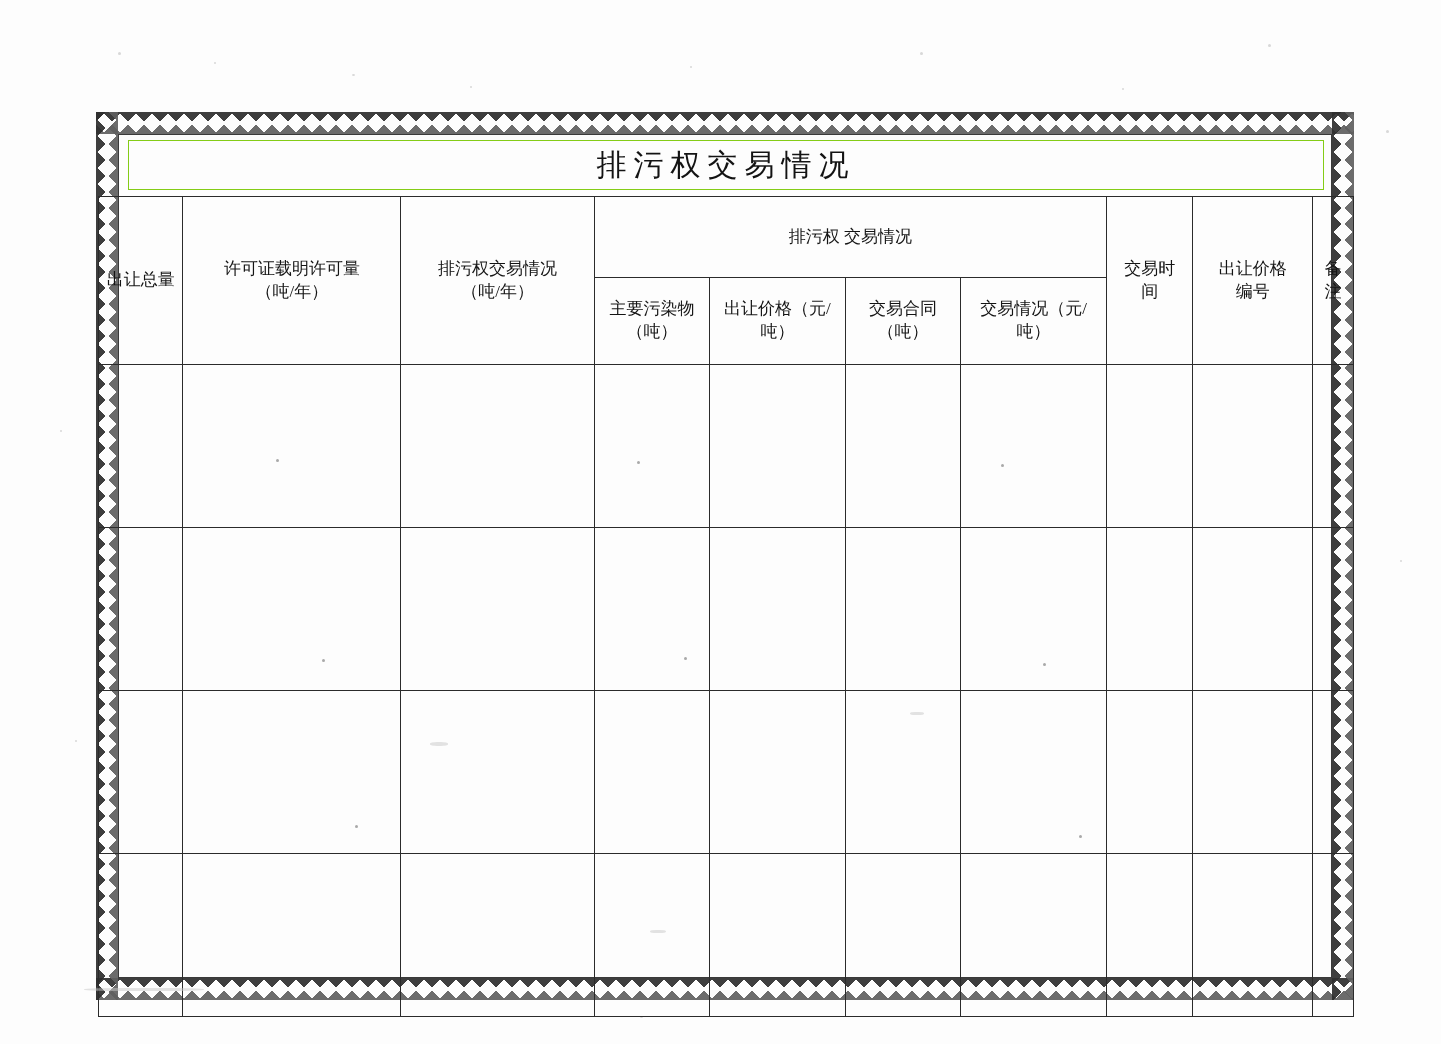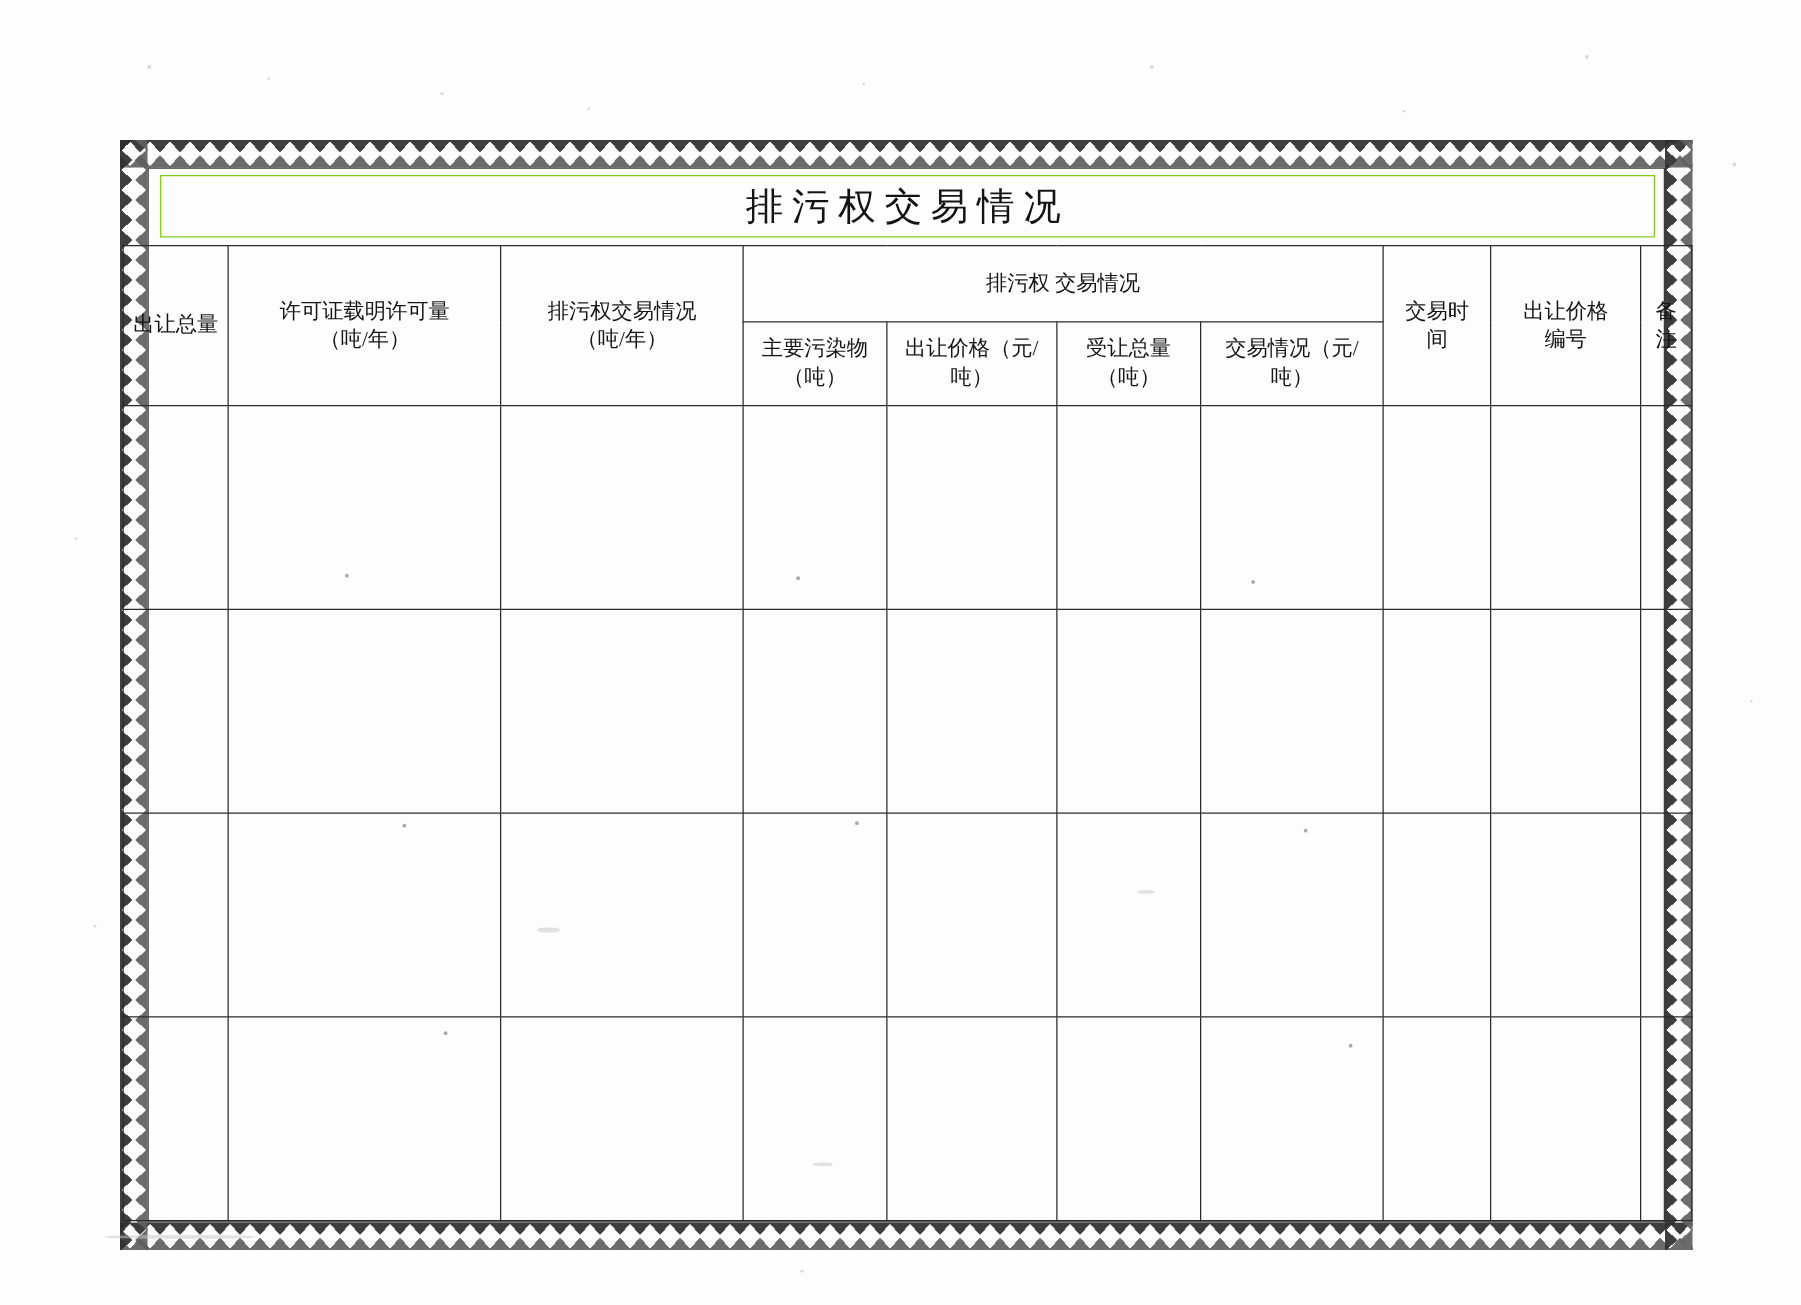--- a/index.html
+++ b/index.html
@@ -110,21 +110,21 @@
     table-layout: fixed;
   }
   table.form th, table.form td {
     border: 1px solid #2b2b2b;
     font-weight: normal;
     font-size: 17px;
     color: #141414;
     text-align: center;
     vertical-align: middle;
     line-height: 1.35;
-    padding: 2px 3px;
+    padding: 12px 3px;
   }
   table.form th { font-size: 17px; }
   .hd-tall { height: 56px; }
   .hd-sub  { height: 62px; }
   .row-body { height: 163px; }
   .two-line { display: block; }
 
   
   col.c-poll  { width: 82px;  }
   col.c-lic   { width: 212px; }
@@ -232,21 +232,21 @@
         <tr>
           <th class="hd-sub">
             <span class="two-line">主要污染物</span>
             <span class="two-line">（吨）</span>
           </th>
           <th class="hd-sub">
             <span class="two-line">出让价格（元/</span>
             <span class="two-line">吨）</span>
           </th>
           <th class="hd-sub">
-            <span class="two-line">受让总量</span>
+            <span class="two-line">交易合同</span>
             <span class="two-line">（吨）</span>
           </th>
           <th class="hd-sub">
             <span class="two-line">交易情况（元/</span>
             <span class="two-line">吨）</span>
           </th>
         </tr>
       </thead>
       <tbody>
         <tr class="row-body">

